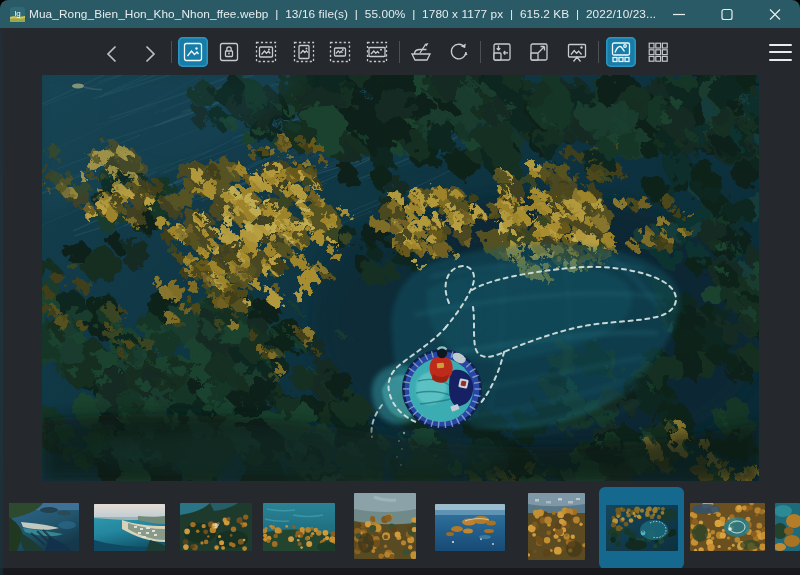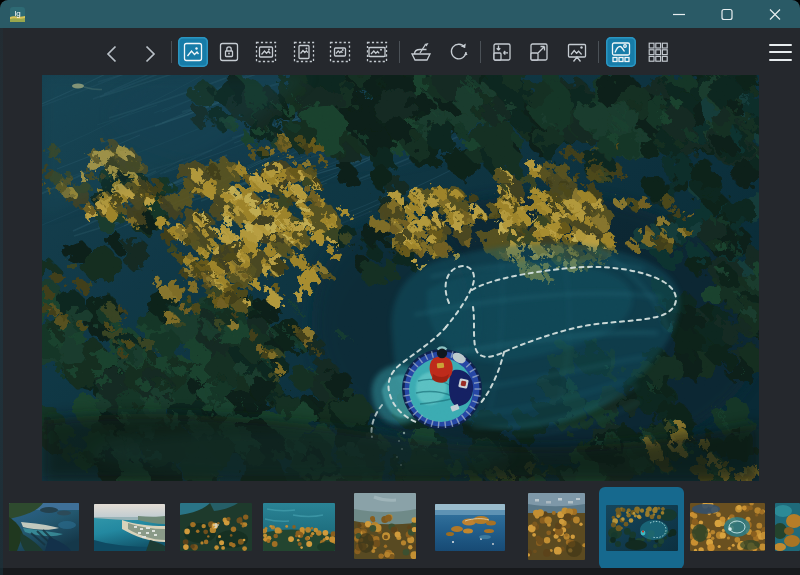--- a/index.html
+++ b/index.html
@@ -23,20 +23,21 @@
 </style></head>
 <body>
 <div class="win">
 <div class="titlebar">
 <div class="appicon"><svg width="15" height="15" viewBox="0 0 15 15">
           <rect width="15" height="15" rx="3" fill="#2e6a74"></rect>
           <path d="M0 10 C4 8 8 11 15 9 L15 15 L0 15 Z" fill="#d8c45a"></path>
           <path d="M0 12 C5 10 9 13 15 11 L15 15 L0 15 Z" fill="#8aa04a" opacity="0.8"></path>
           <text x="7.5" y="9" font-size="8" fill="#fff" text-anchor="middle" font-family="Liberation Sans">lg</text>
         </svg></div>
+<div class="title">Mua_Rong_Bien_Hon_Kho_Nhon_ffee.webp&nbsp; |&nbsp; 13/16 file(s)&nbsp; |&nbsp; 55.00%&nbsp; |&nbsp; 1780 x 1177 px&nbsp; |&nbsp; 615.2 KB&nbsp; |&nbsp; 2022/10/23...</div>
 <div class="wbtn" style="left:656px"><svg width="46" height="28">
           <path d="M17 14.5 h12" stroke="#e8eef0" stroke-width="1.2"></path>
         </svg></div>
 <div class="wbtn" style="left:704px"><svg width="46" height="28">
           <rect x="18" y="9.5" width="10" height="10" rx="2" stroke="#e8eef0" stroke-width="1.2" fill="none"></rect>
         </svg></div>
 <div class="wbtn" style="left:752px"><svg width="46" height="28">
           <path d="M18 9.5 l10 10 M28 9.5 l-10 10" stroke="#e8eef0" stroke-width="1.2"></path>
         </svg></div>
 </div>

